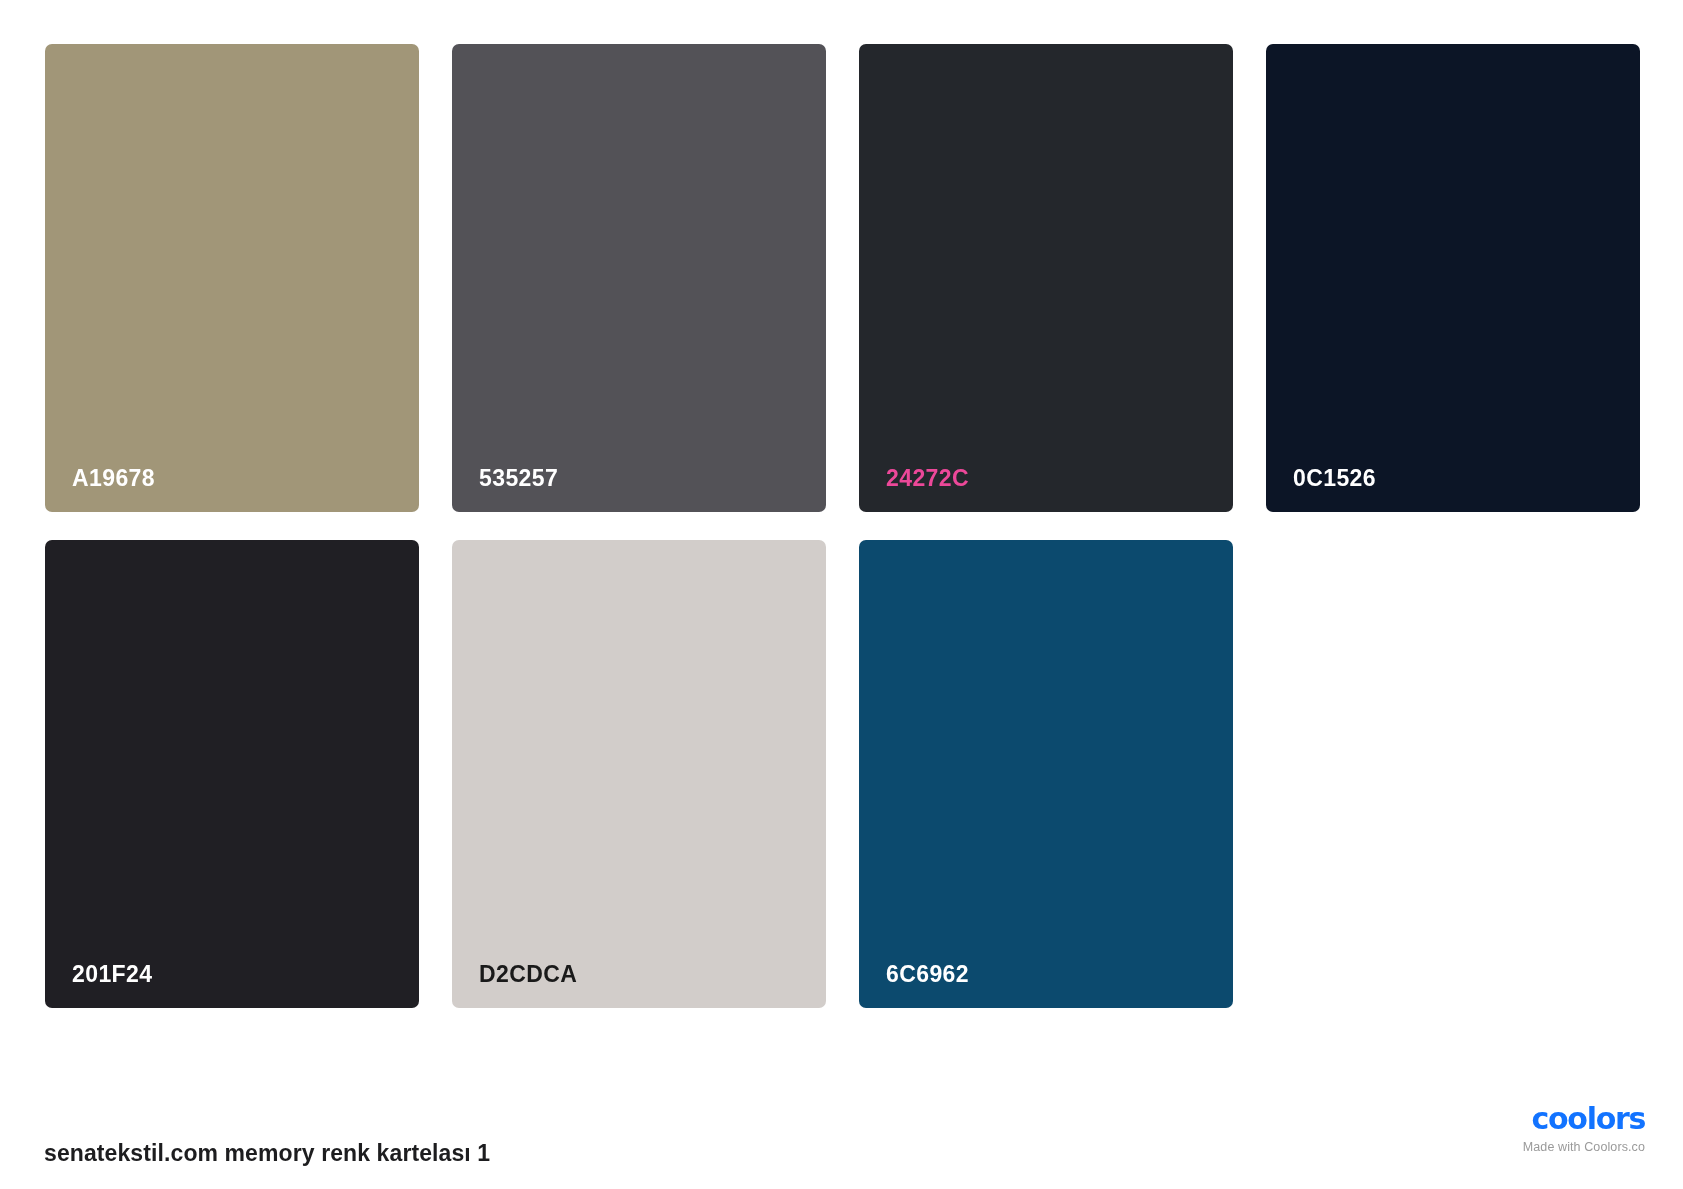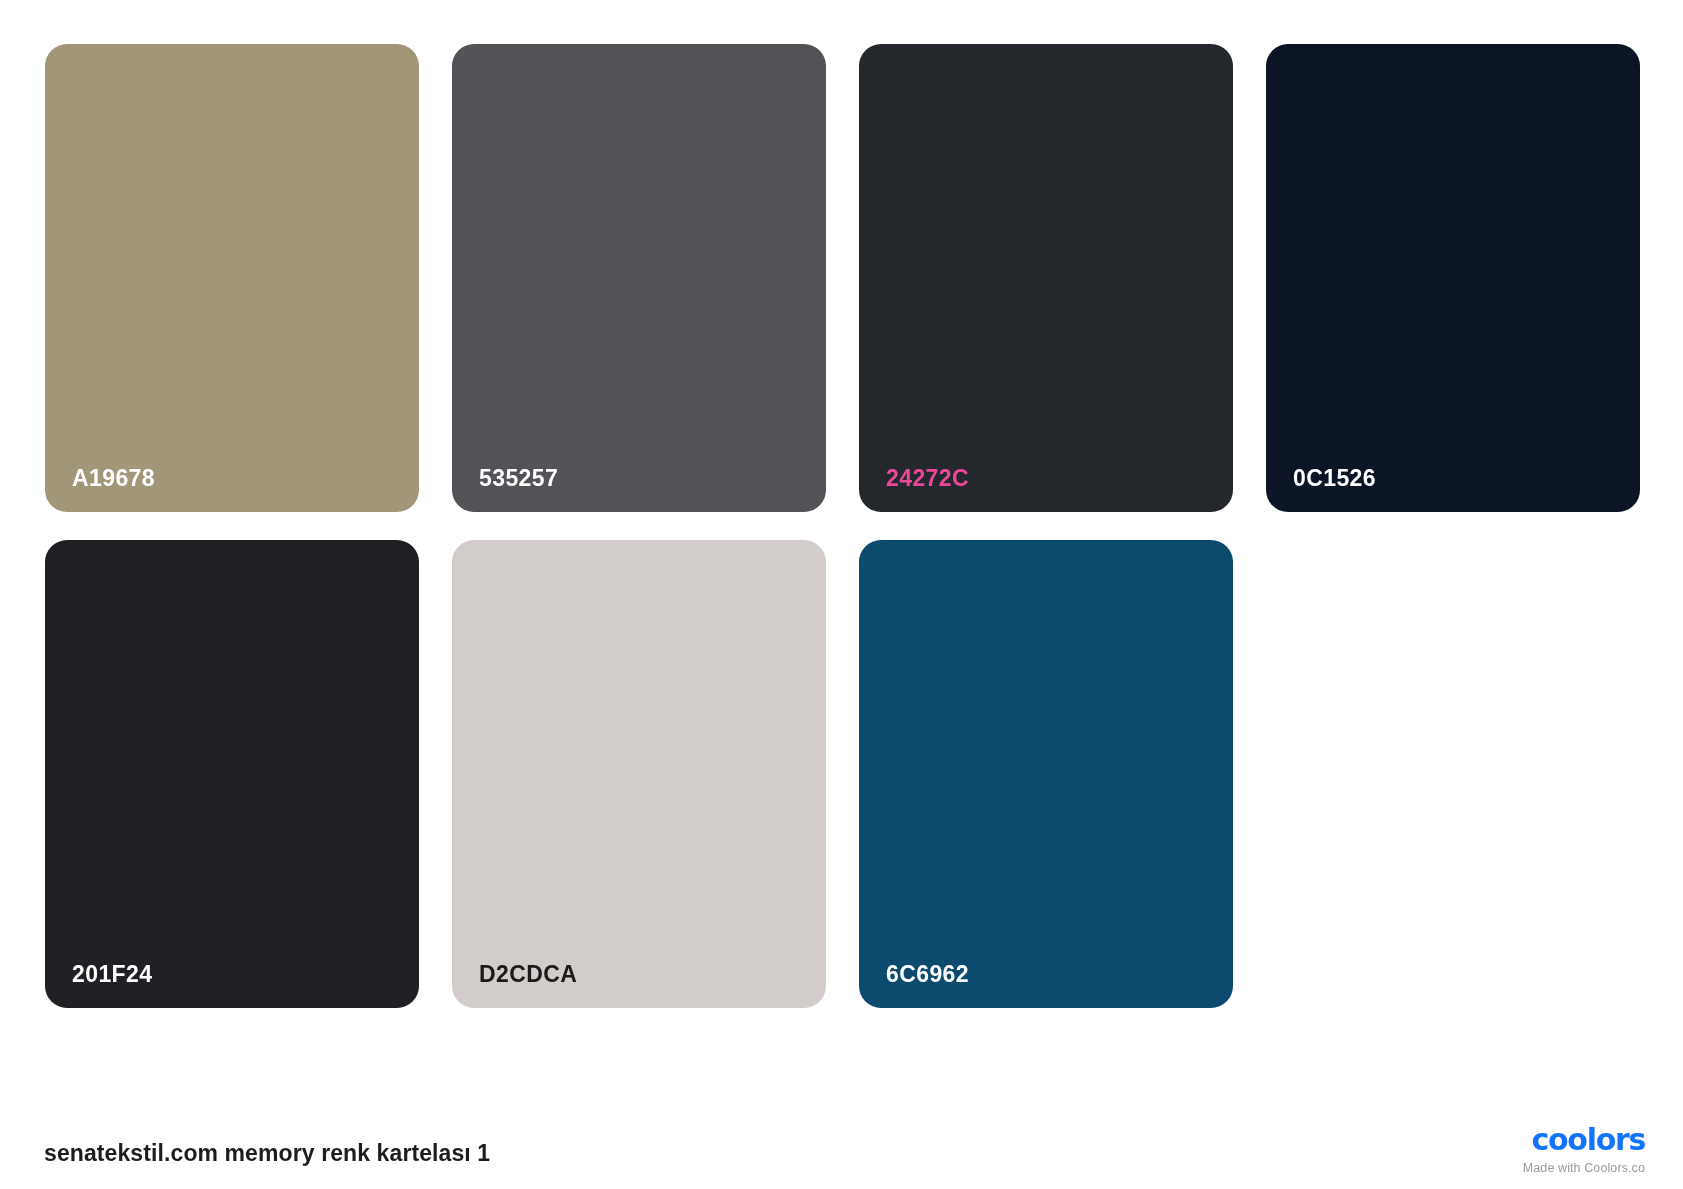--- a/index.html
+++ b/index.html
@@ -31,21 +31,21 @@
     height: 964px;
     display: grid;
     grid-template-columns: repeat(4, 1fr);
     grid-template-rows: repeat(2, 1fr);
     column-gap: 33px;
     row-gap: 28px;
   }
 
   .swatch {
     position: relative;
-    border-radius: 22px;
+    border-radius: 7px;
     overflow: hidden;
     box-sizing: border-box;
     padding-left: 27px;
   }
 
   .swatch-label {
     position: absolute;
     left: 27px;
     bottom: 22px;
     font-family: "Liberation Sans", sans-serif;
@@ -74,21 +74,21 @@
     font-size: 23px;
     font-weight: bold;
     color: #1d1d1f;
     letter-spacing: 0.1px;
     white-space: nowrap;
   }
 
   #coolors-brand {
     position: absolute;
     right: 38px;
-    top: 117px;
+    top: 96px;
     width: 132px;
     text-align: right;
   }
 
   #coolors-wordmark {
     display: block;
     font-family: "DejaVu Sans", sans-serif;
     font-size: 30px;
     font-weight: bold;
     color: #1273ff;

